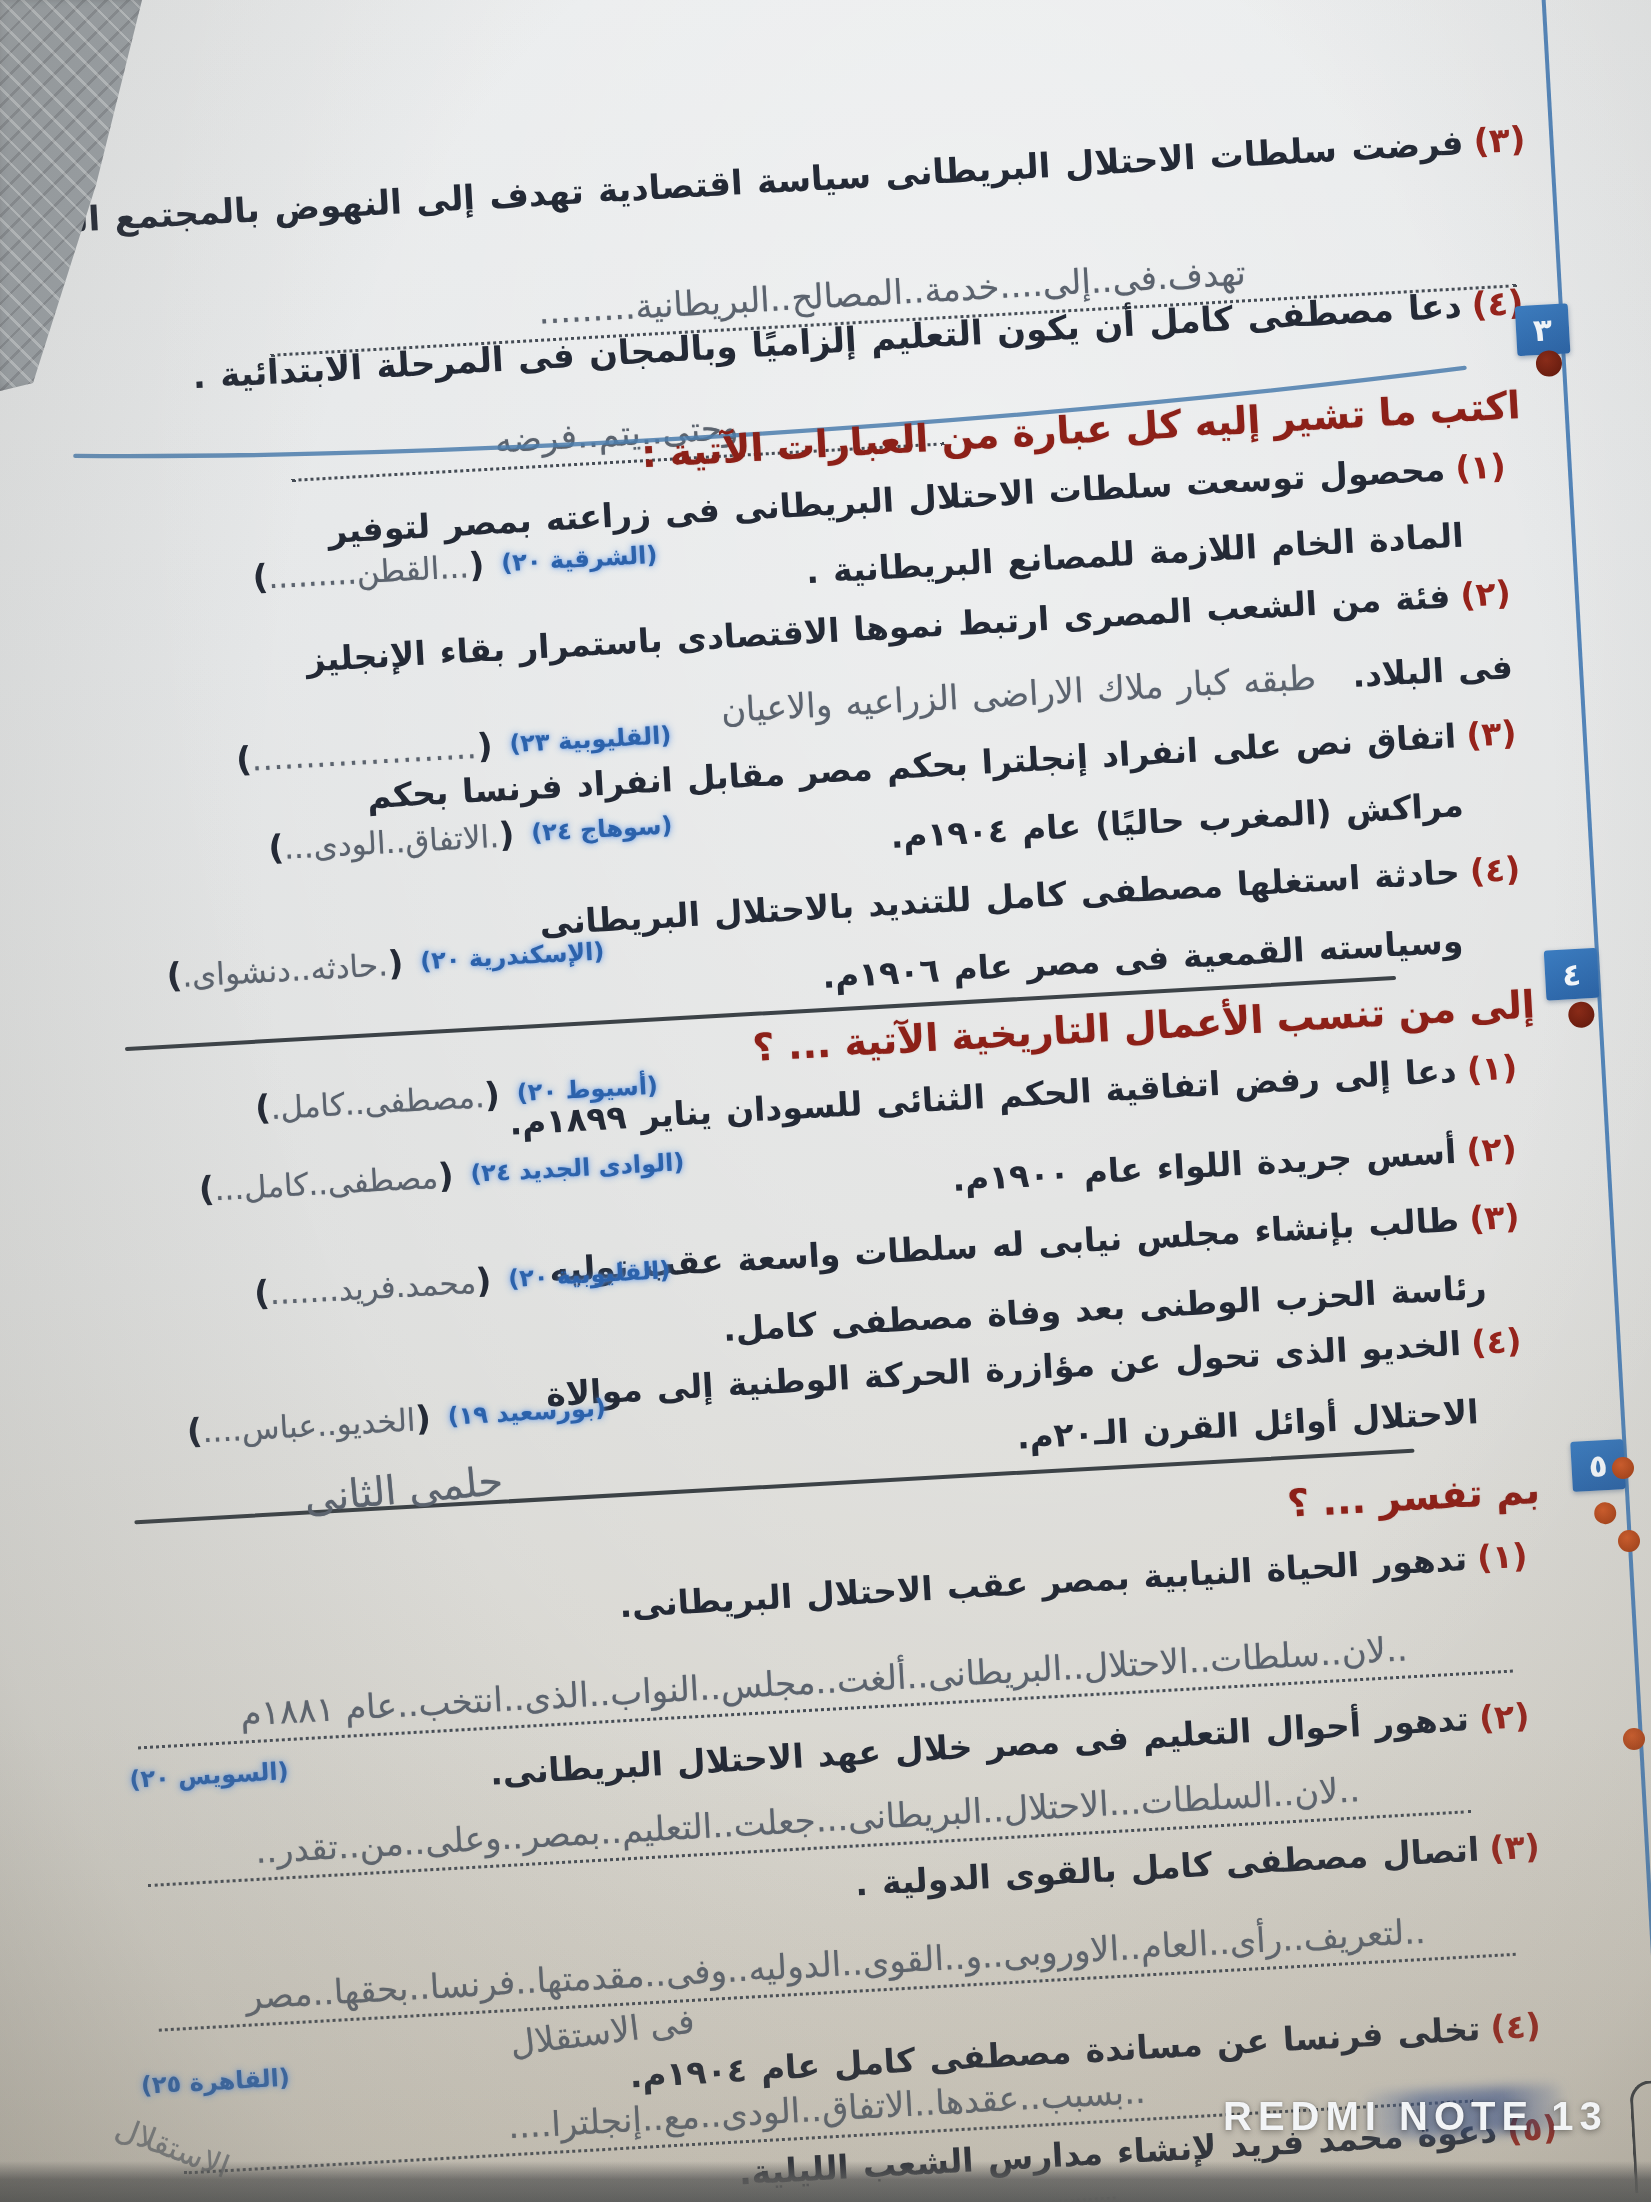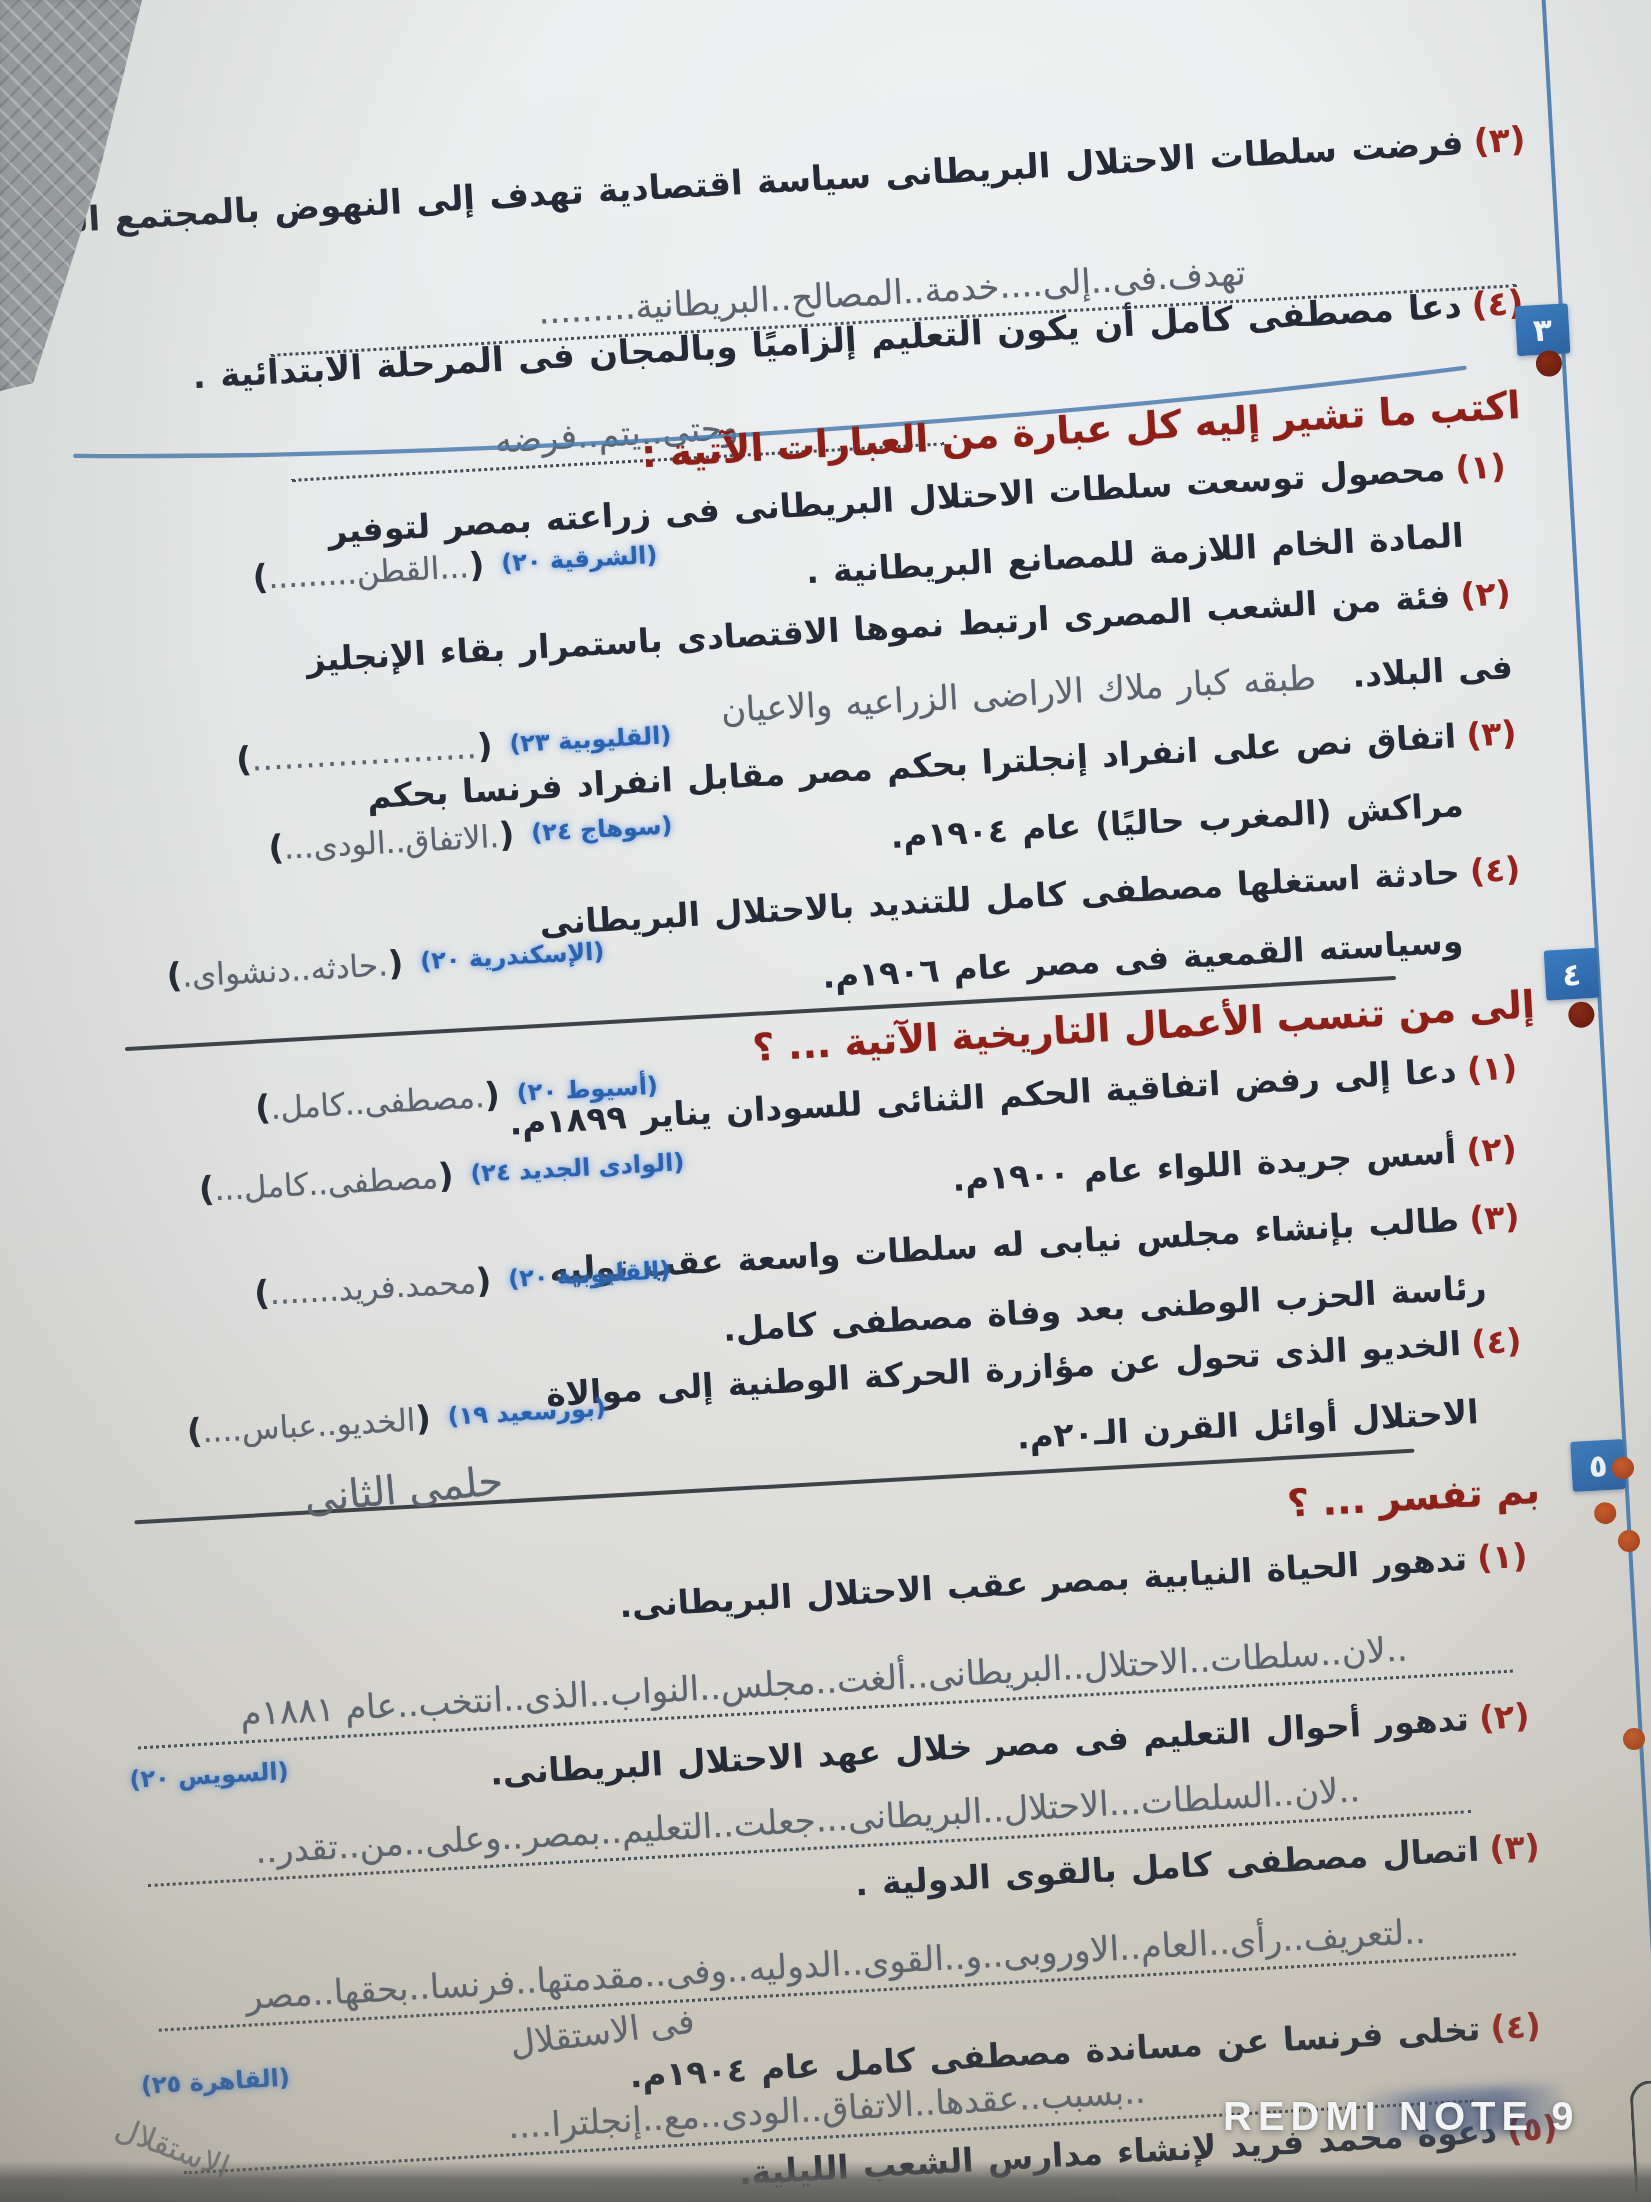--- a/index.html
+++ b/index.html
@@ -253,14 +253,14 @@
   </div>
 </div>
 
 <div class="fabric"></div>
 <div class="odot" style="left:1612px;top:1457px"></div>
 <div class="odot" style="left:1618px;top:1530px"></div>
 <div class="odot" style="left:1623px;top:1728px"></div>
 <div class="bottom-edge"></div>
 <div class="smudge"></div>
 <div class="vignette"></div>
-<div class="watermark">REDMI NOTE 9</div>
+<div class="watermark">REDMI NOTE 13</div>
 
 
 </body></html>

